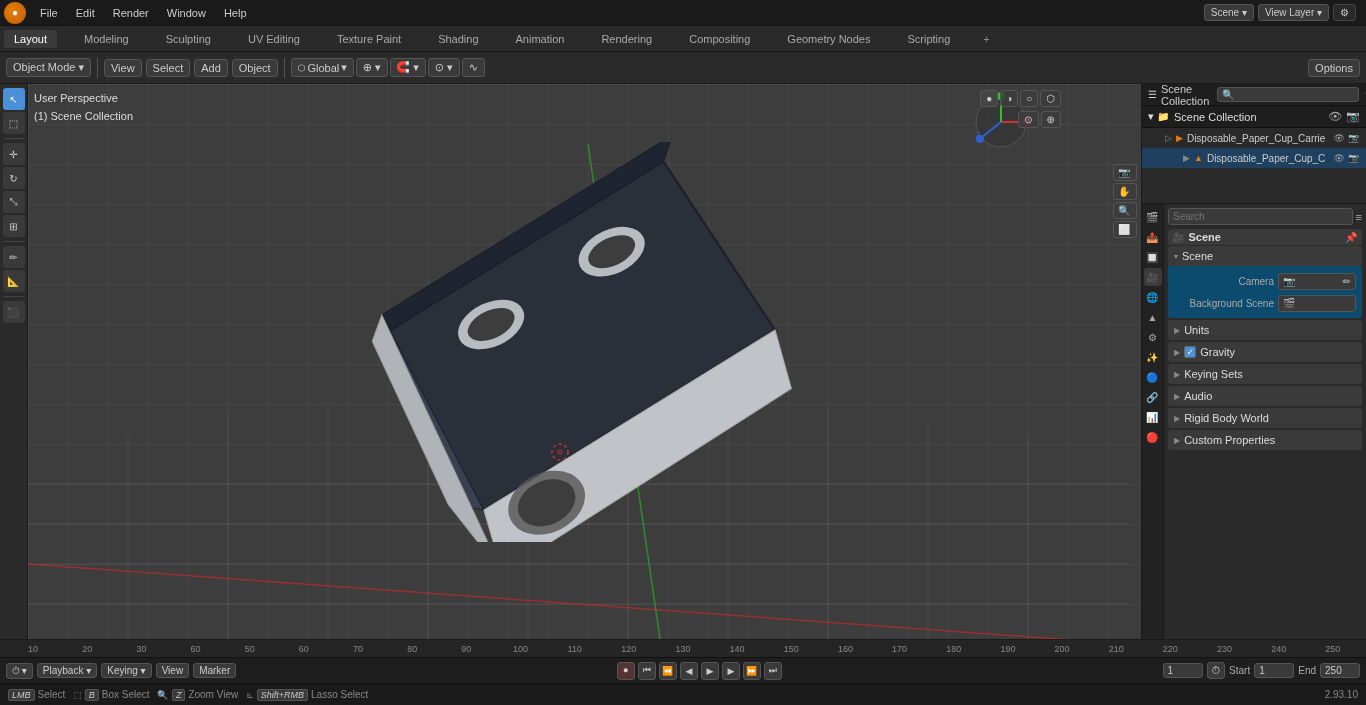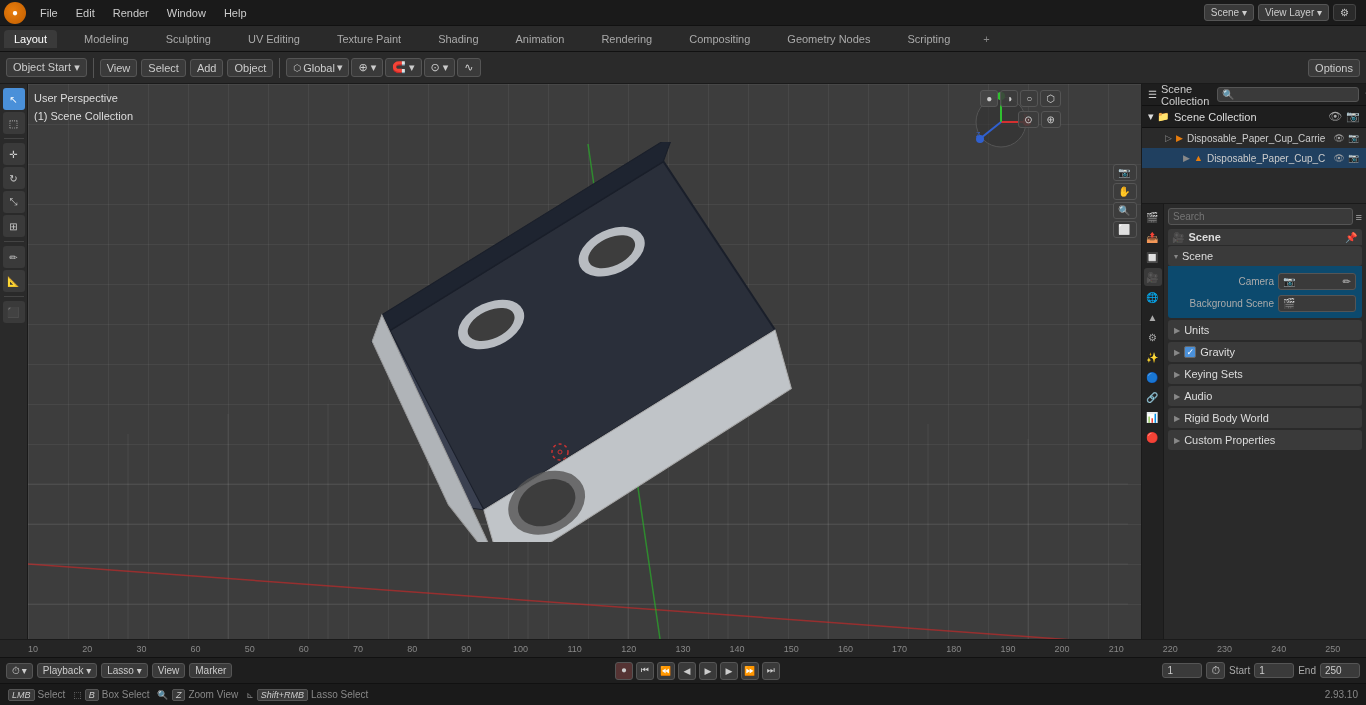--- a/index.html
+++ b/index.html
@@ -476,21 +476,21 @@
   <div class="workspace-tab">Animation</div>
   <div class="workspace-tab">Rendering</div>
   <div class="workspace-tab">Compositing</div>
   <div class="workspace-tab">Geometry Nodes</div>
   <div class="workspace-tab">Scripting</div>
   <div class="ws-plus">+</div>
 </div>
 
 <div id="header-toolbar">
   <div class="hdr-btn">
-    <span>Object Start</span> ▾
+    <span>Object Mode</span> ▾
   </div>
   <div class="hdr-sep"></div>
   <div class="hdr-btn">View</div>
   <div class="hdr-btn">Select</div>
   <div class="hdr-btn">Add</div>
   <div class="hdr-btn">Object</div>
   <div class="hdr-sep"></div>
 
   <div style="display:flex;align-items:center;gap:2px;">
     <div class="hdr-btn" style="display:flex;align-items:center;gap:2px;">
@@ -799,21 +799,21 @@
 </div>
 
 <div id="timeline">
   <div class="tl-btn" style="display:flex;align-items:center;gap:2px;">
     <span>⏱</span> ▾
   </div>
   <div class="tl-btn">
     <span>Playback</span> ▾
   </div>
   <div class="tl-btn">
-    <span>Lasso</span> ▾
+    <span>Keying</span> ▾
   </div>
   <div class="tl-btn">
     <span>View</span>
   </div>
   <div class="tl-btn">
     <span>Marker</span>
   </div>
 
   <div style="flex:1"></div>
 

